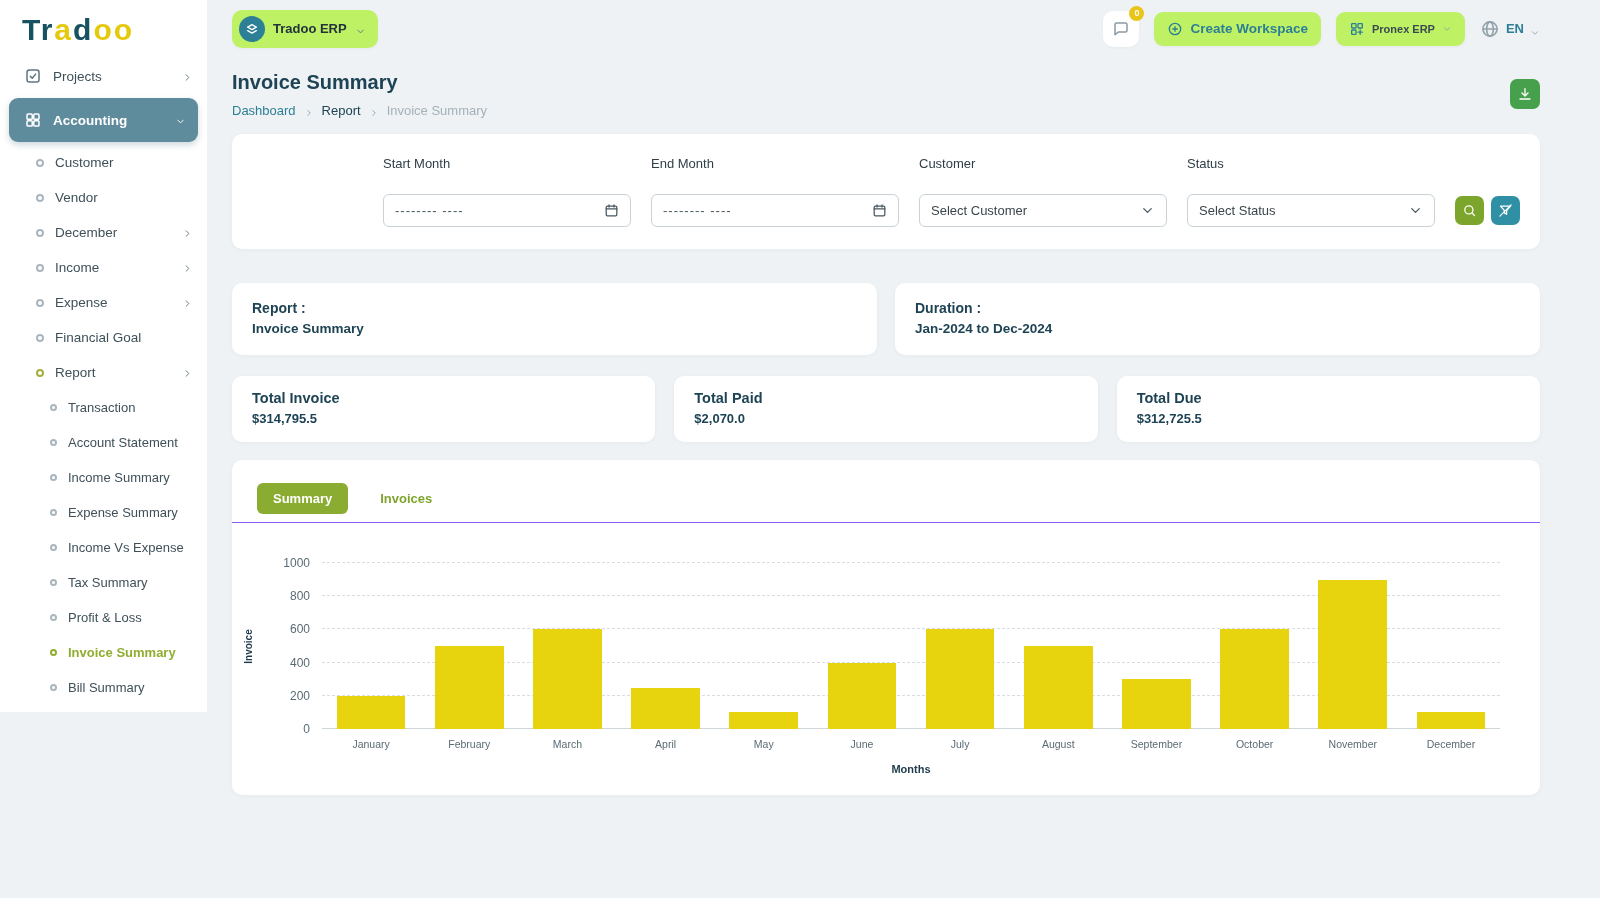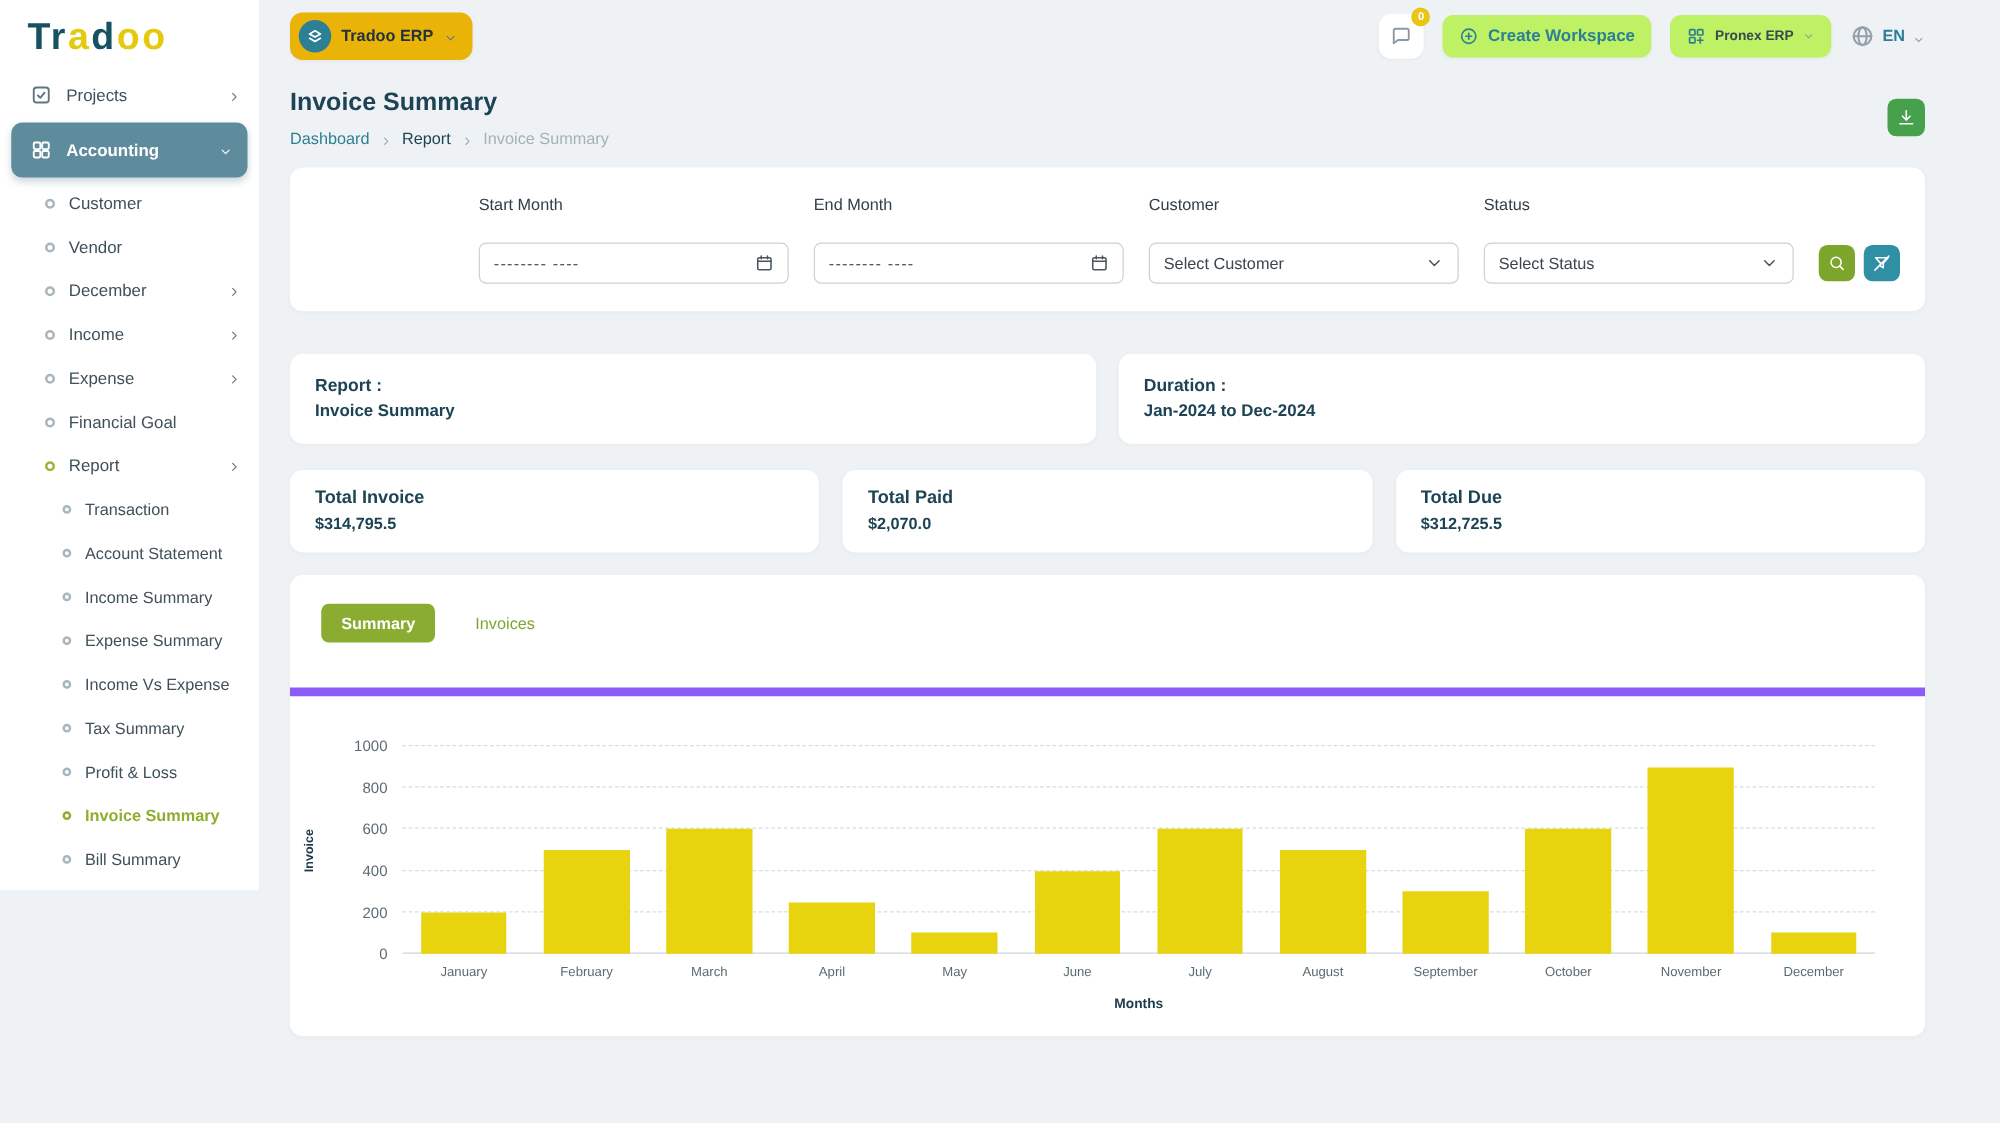--- a/index.html
+++ b/index.html
@@ -22,21 +22,21 @@
   .bullet { width:8px; height:8px; border:2px solid #a9b6bd; border-radius:50%; flex:none; }
   .bullet.sm { width:7px; height:7px; }
   .bullet.green { border-color:#8fae2f; }
   .bullet.olive { border-color:#a3b13c; }
   .nav-item.active-green { color:#8fae2f; font-weight:600; }
 
   
   .main { flex:1; min-width:0; padding:0 60px 0 25px; }
 
   .topbar { display:flex; justify-content:space-between; align-items:center; height:57px; }
-  .workspace-pill { display:flex; align-items:center; gap:8px; background:#eab308; border-radius:10px; padding:6px 12px 6px 7px; cursor:pointer; box-shadow:0 1px 3px rgba(0,0,0,.04); }
+  .workspace-pill { display:flex; align-items:center; gap:8px; background:#bef264; border-radius:10px; padding:6px 12px 6px 7px; cursor:pointer; box-shadow:0 1px 3px rgba(0,0,0,.04); }
   .ws-circle { width:26px; height:26px; border-radius:50%; background:#2d7f95; color:#fff; display:flex; align-items:center; justify-content:center; }
   .ws-circle svg { width:16px; height:16px; }
   .ws-name { font-size:13px; font-weight:700; color:#22333c; }
   .topbar-right { display:flex; align-items:center; gap:15px; }
   .chat-btn { position:relative; width:36px; height:36px; background:#fff; border-radius:10px; display:flex; align-items:center; justify-content:center; color:#8b9aa2; cursor:pointer; box-shadow:0 1px 3px rgba(0,0,0,.04); }
   .chat-btn .icn { width:18px; height:18px; }
   .badge { position:absolute; top:-5px; right:-5px; min-width:15px; height:15px; background:#e9c517; color:#fff; font-size:9px; font-weight:700; border-radius:50%; display:flex; align-items:center; justify-content:center; }
   .btn-pill { display:flex; align-items:center; gap:7px; background:#bef264; border:none; border-radius:9px; padding:9px 13px; cursor:pointer; box-shadow:0 1px 3px rgba(0,0,0,.04); font-family:inherit; }
   .create-ws { color:#2d7f95; font-size:13.5px; font-weight:600; }
   .create-ws .icn { width:16px; height:16px; }
@@ -79,22 +79,22 @@
   .info-card { flex:1; padding:17px 20px 19px; }
   .info-label { font-size:14px; font-weight:700; color:#1d4354; }
   .info-value { font-size:13.5px; font-weight:700; color:#1d4354; margin-top:5px; }
   .totals-row { display:flex; gap:19px; margin-bottom:18px; }
   .total-card { flex:1; padding:14px 20px 16px; background:#fff; border-radius:10px; box-shadow:0 1px 4px rgba(20,50,60,.04); }
   .total-label { font-size:14.5px; font-weight:700; color:#1d4354; }
   .total-value { font-size:13px; font-weight:700; color:#1d4354; margin-top:5px; }
 
   
   .chart-card { overflow:hidden; }
-  .tabs { display:flex; align-items:center; gap:16px; padding:23px 25px 36px; border-bottom:7px solid #8b5cf6; }
-  .tab { border:none; background:transparent; font-family:inherit; font-size:13px; color:#7fa52e; font-weight:400; padding:8px 16px; border-radius:6px; cursor:pointer; }
+  .tabs { display:flex; align-items:center; gap:16px; padding:23px 25px 8px; border-bottom:1px solid #8b5cf6; }
+  .tab { border:none; background:transparent; font-family:inherit; font-size:13px; color:#7fa52e; font-weight:700; padding:8px 16px; border-radius:6px; cursor:pointer; }
   .tab.active { background:#8aac31; color:#fff; font-weight:600; }
   .chart-section { position:relative; padding:40px 30px 20px 28px; }
   .ylab { position:absolute; left:-14px; top:118px; transform:rotate(-90deg); font-size:10px; font-weight:700; color:#1d3b4a; width:60px; text-align:center; }
   .plot { position:relative; height:166px; margin:0 10px 0 62px; }
   .gridline { position:absolute; left:0; right:0; border-top:1px dashed #d8dde1; }
   .gridline.base { border-top:1px solid #cfd6da; }
   .ytick { position:absolute; right:calc(100% + 12px); transform:translateY(50%); font-size:12px; color:#5a6b74; }
   .bars { position:absolute; left:0; right:0; top:0; bottom:0; display:flex; align-items:flex-end; }
   .bar-cell { flex:1; display:flex; justify-content:center; align-items:flex-end; height:100%; }
   .bar { width:70%; max-width:74px; }

